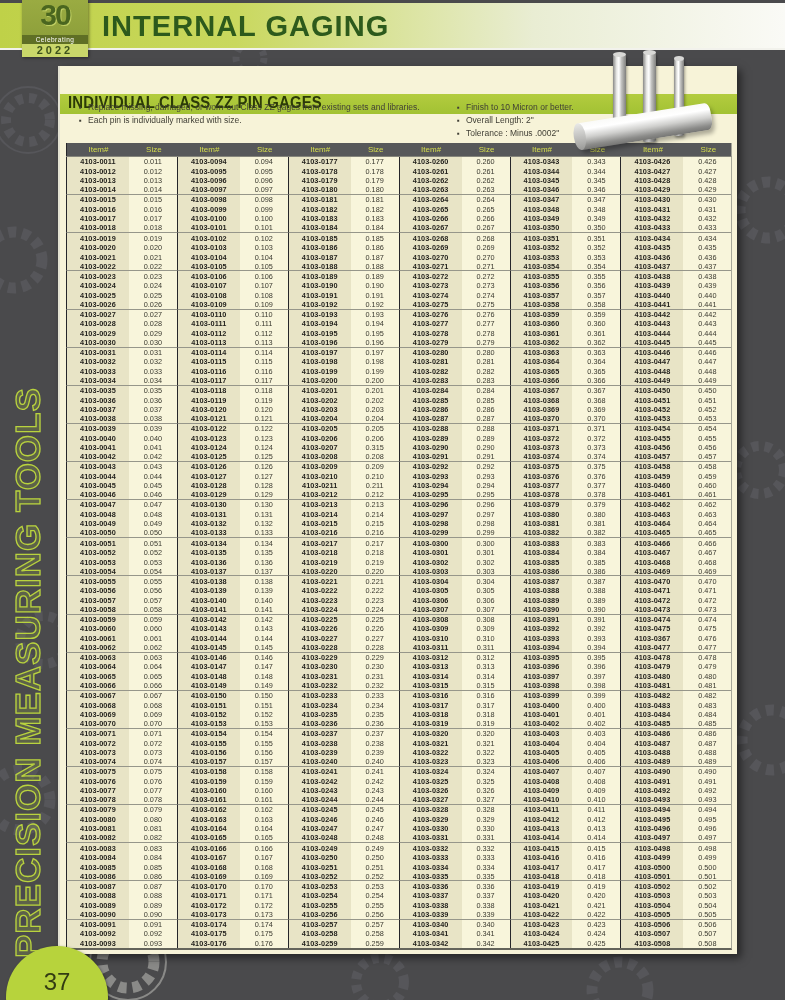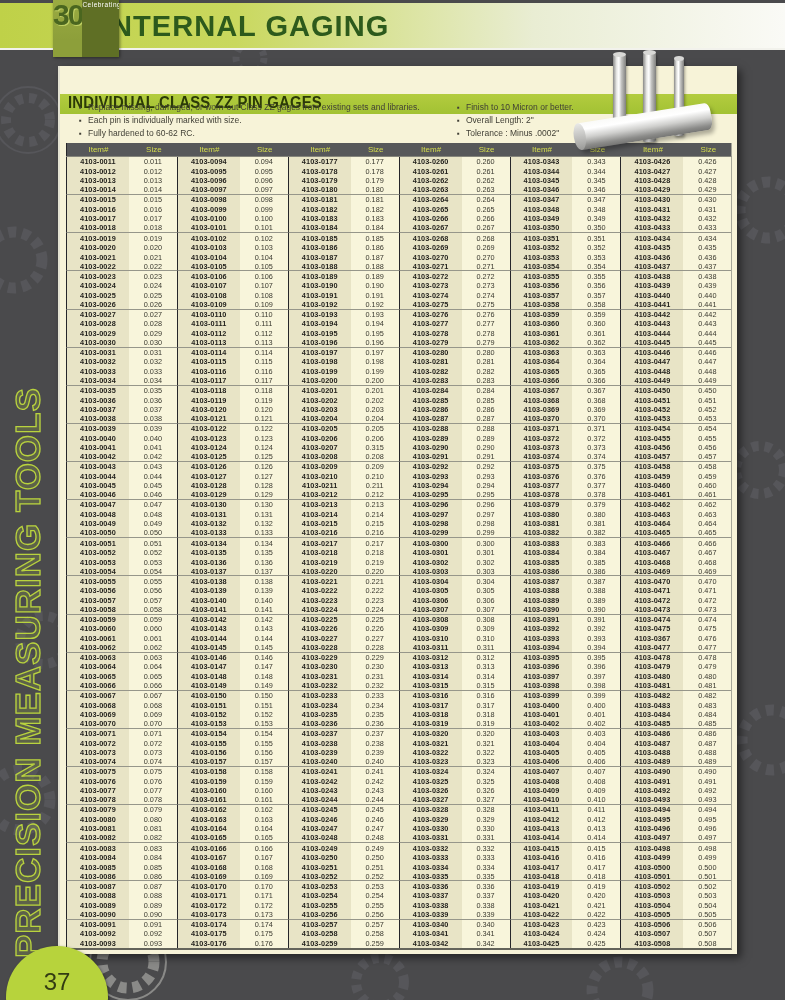--- a/index.html
+++ b/index.html
@@ -17,21 +17,21 @@
     border-bottom:2px solid #f2f2ec;display:flex;align-items:center;
   }
   .page-title{
     margin-left:102px;font-size:30px;font-weight:700;color:#2d5a1c;
     letter-spacing:1px;transform:scaleX(.97);transform-origin:left center;white-space:nowrap;
   }
   
   .logo{
     position:absolute;left:22px;top:0;width:66px;height:57px;z-index:5;
     background:linear-gradient(180deg,#9aab42 0%,#8d9f3a 70%);
-    box-shadow:1px 1px 3px rgba(0,0,0,.45);display:flex;flex-direction:row;overflow:hidden;margin-left:31px;
+    box-shadow:1px 1px 3px rgba(0,0,0,.45);display:flex;flex-direction:column;overflow:hidden;
   }
   .logo-num{flex:1;font-size:30px;font-weight:700;color:#4a661f;line-height:30px;text-align:center;letter-spacing:-2px;text-shadow:1px 1px 0 #c2d165;}
   .logo-celebrating{background:#5f6f25;color:#ffffff;font-size:6.5px;line-height:9px;text-align:center;letter-spacing:.5px;}
   .logo-year{background:#c9d76a;color:#3c511b;font-weight:700;font-size:11px;line-height:13px;text-align:center;letter-spacing:3px;}
 
   
   .panel{
     position:absolute;left:58px;top:66px;width:677px;height:888px;z-index:3;
     background:#f7f3d8;border-left:2px solid #e3e2d2;
     box-shadow:4px 4px 8px rgba(0,0,0,.5);
@@ -131,21 +131,20 @@
 
 <div class="panel">
   <div class="section-bar">
     <div class="section-title">INDIVIDUAL CLASS ZZ PIN GAGES</div>
   </div>
 
   <div class="bullets">
     <ul class="blist left">
       <li>Replace missing, damaged, or worn-out Class ZZ gages from existing sets and libraries.</li>
       <li>Each pin is individually marked with size.</li>
-      <li>Fully hardened to 60-62 RC.</li>
     </ul>
     <ul class="blist right">
       <li>Finish to 10 Micron or better.</li>
       <li>Overall Length: 2"</li>
       <li>Tolerance : Minus .0002"</li>
     </ul>
   </div>
 
   <div class="tablewrap">
     <div class="thead">

